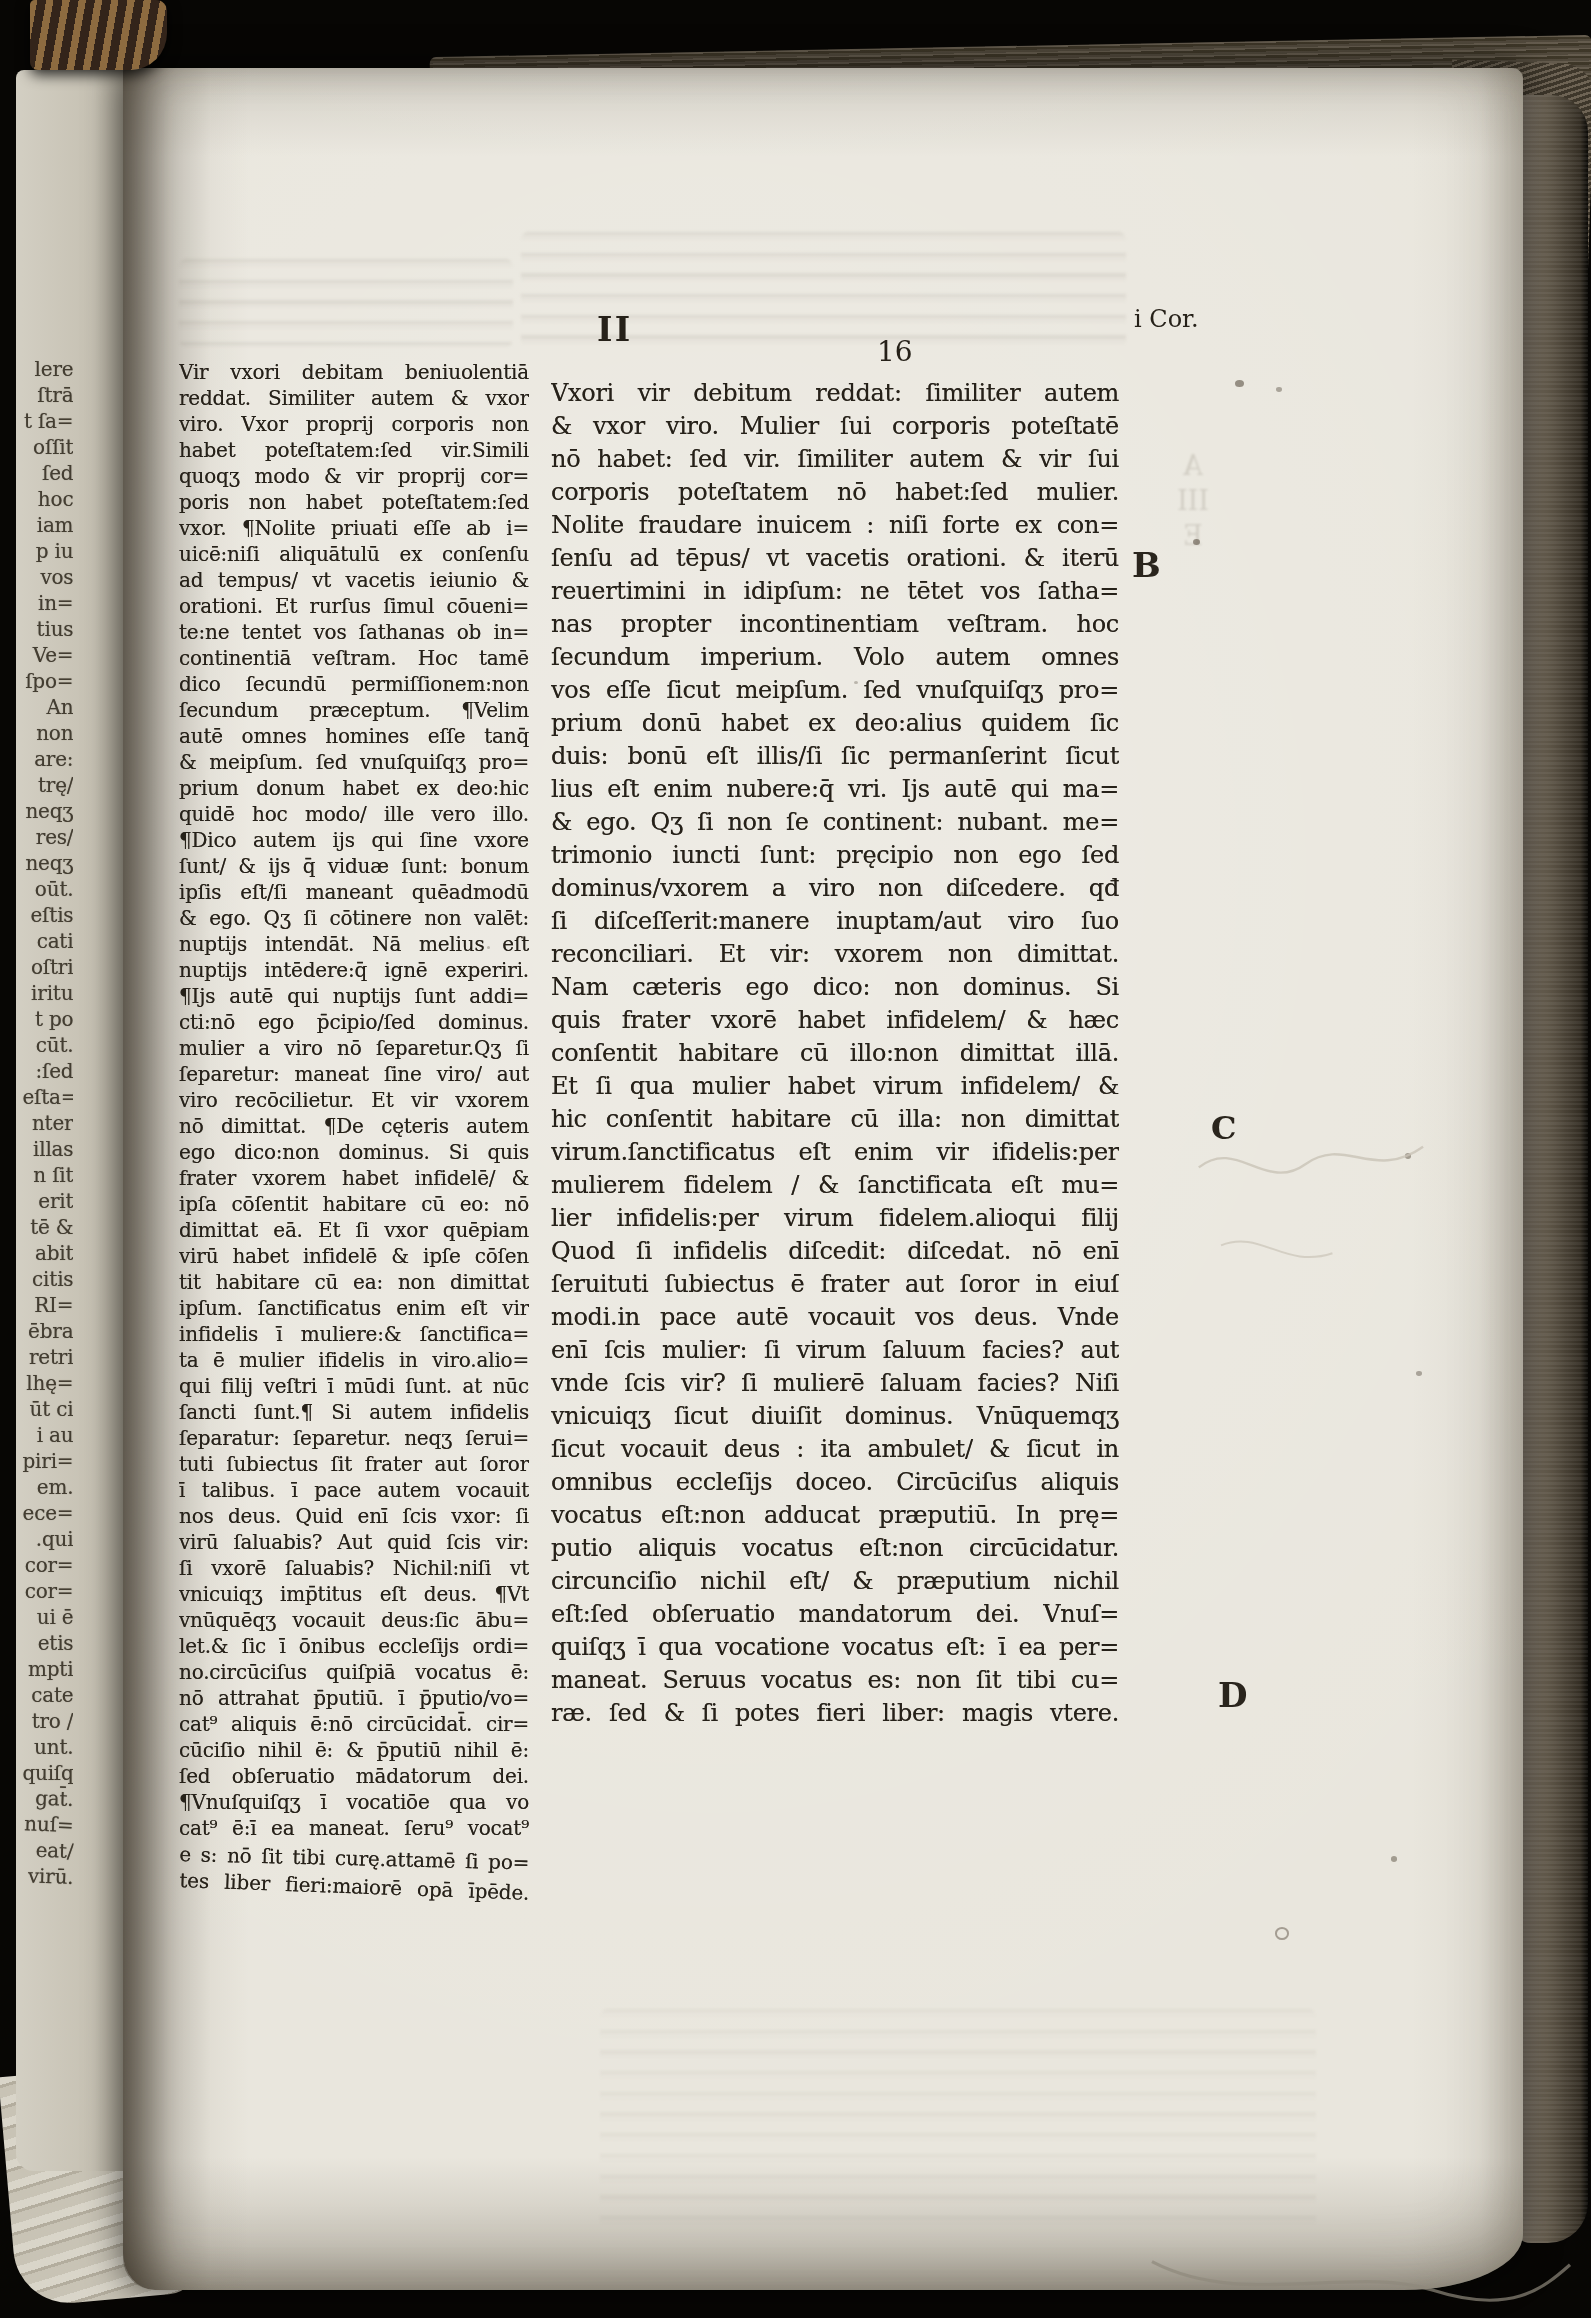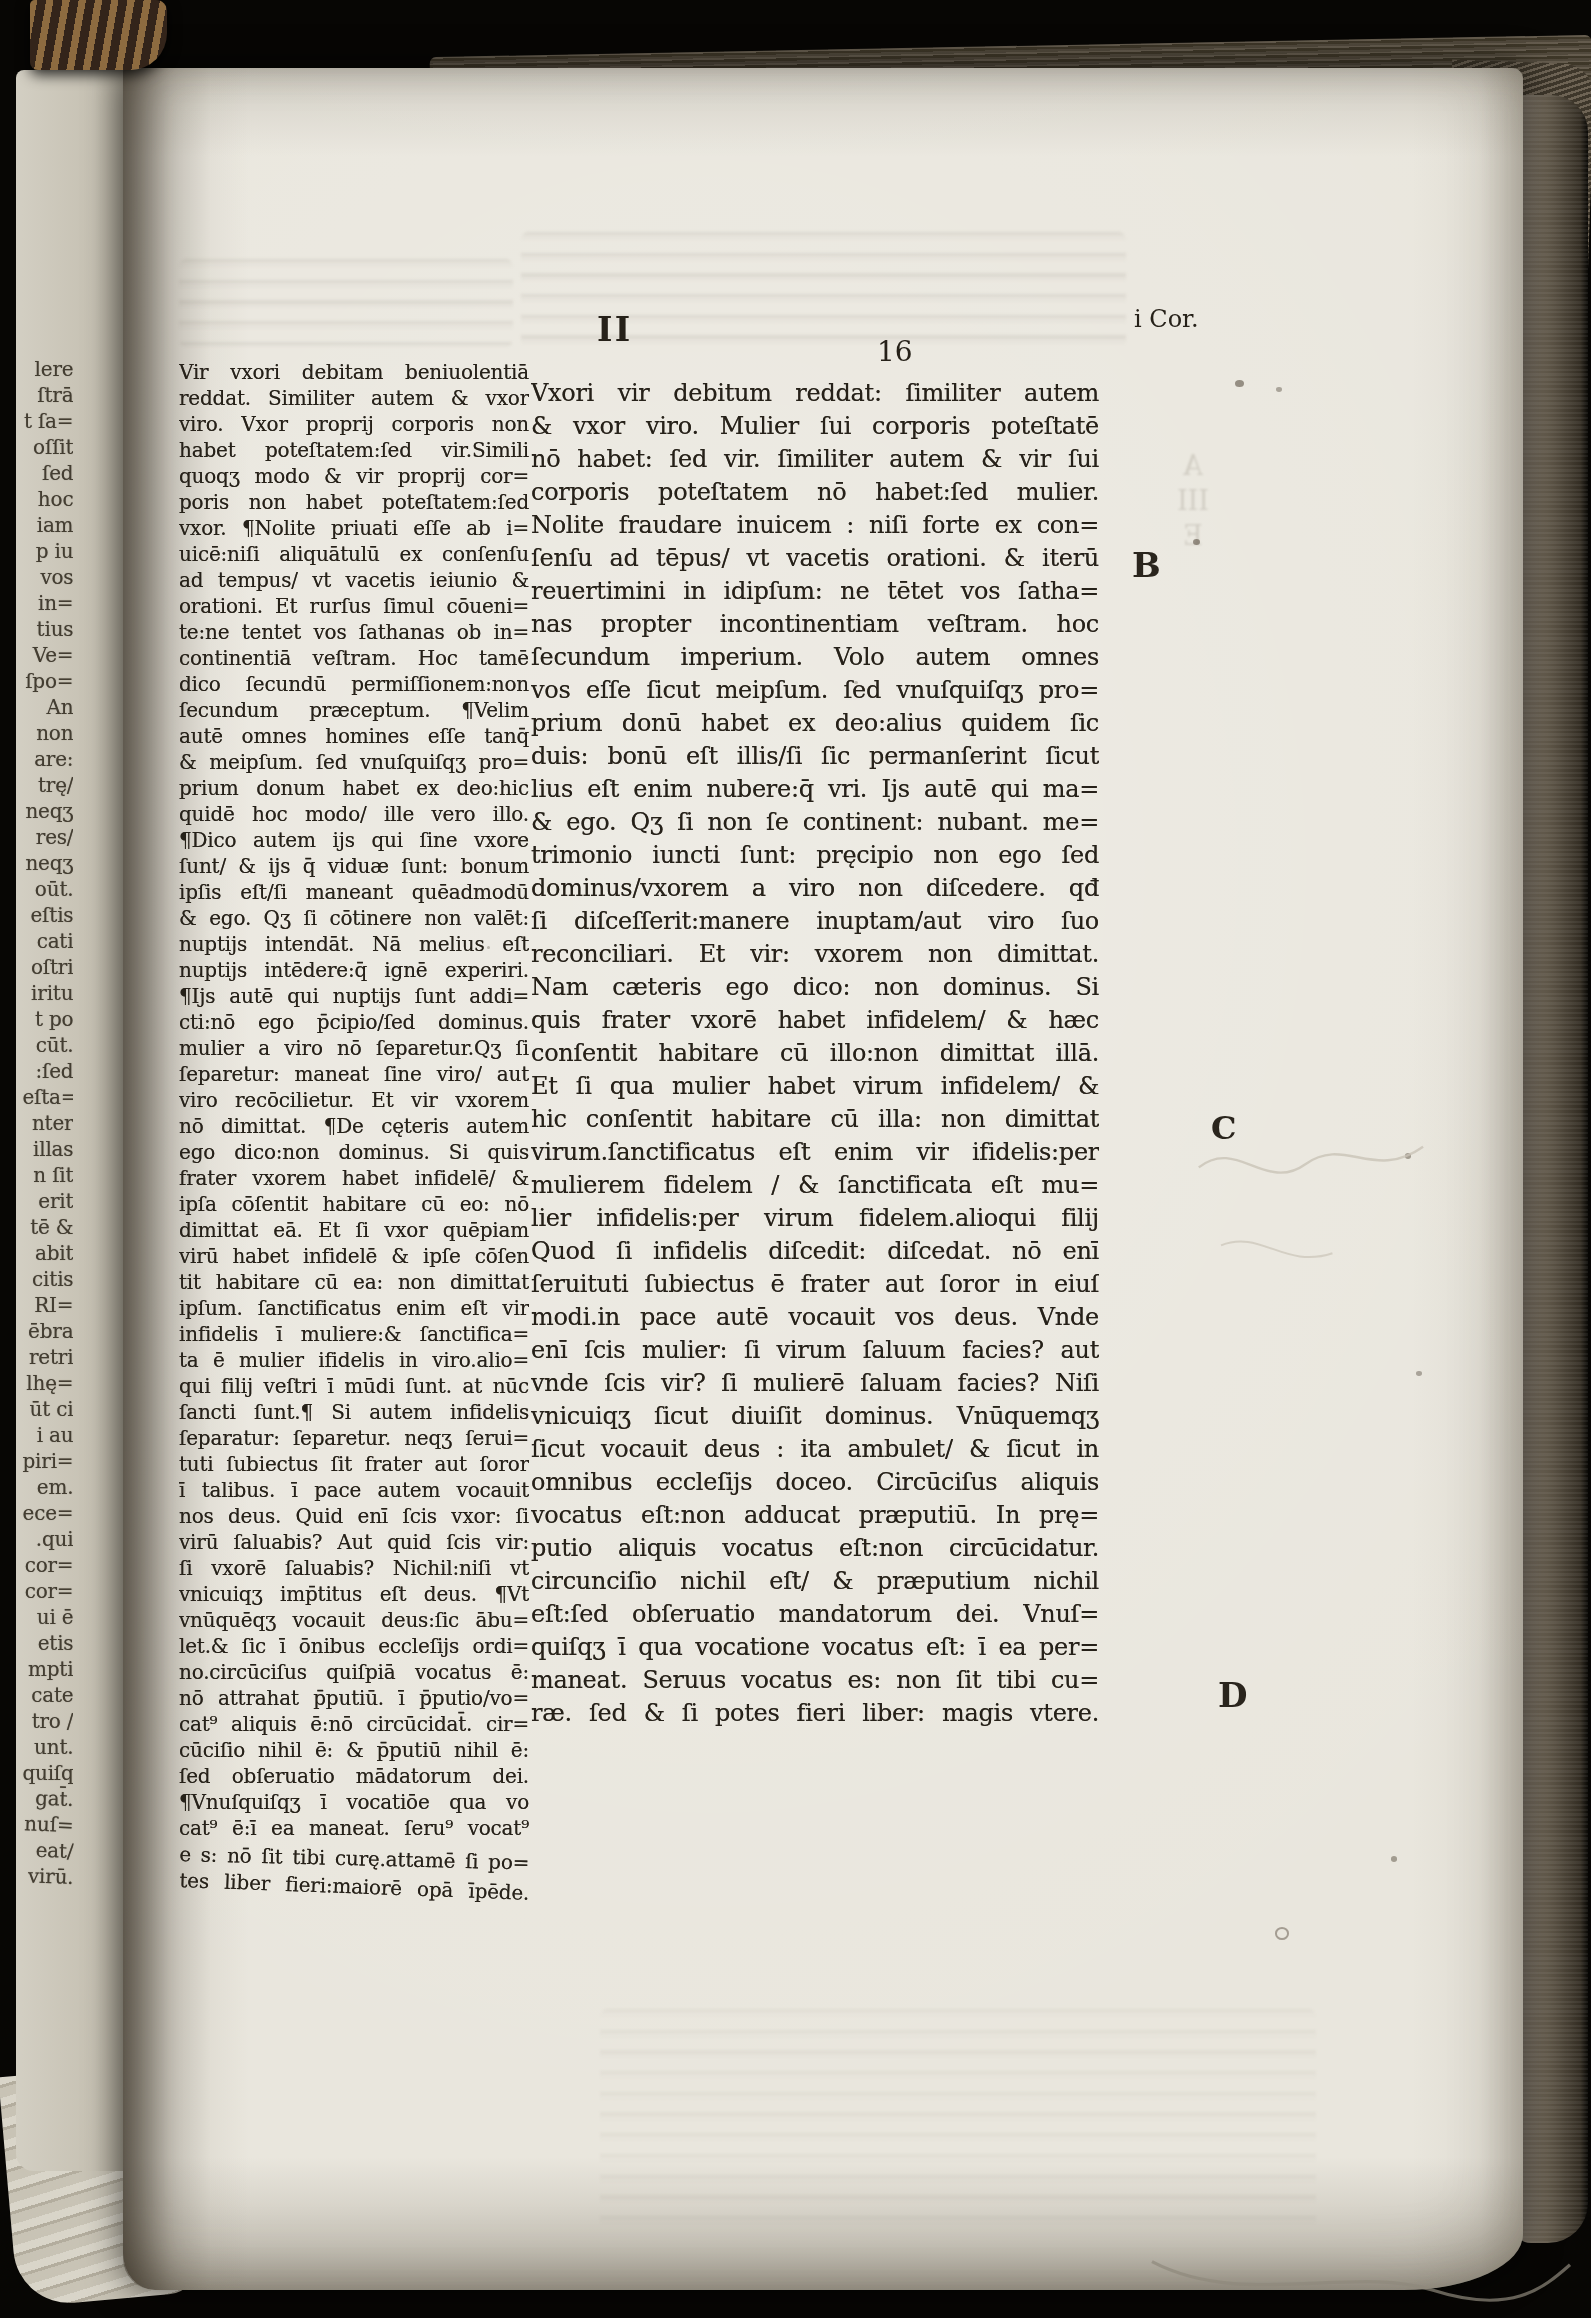--- a/index.html
+++ b/index.html
@@ -57,21 +57,21 @@
   .chapter{position:absolute;left:474px;top:242px;font-size:33px;letter-spacing:2.4px;font-weight:bold;}
   .folio{position:absolute;left:754px;top:267px;font-size:28px;}
   .running{position:absolute;left:1011px;top:237px;font-size:24px;}
 
   
   .col{position:absolute;text-shadow:0 0 0.5px rgba(38,33,25,.65);}
   .jline{position:relative;text-align:justify;overflow:hidden;white-space:normal;}
   .jline::after{content:"";display:inline-block;width:100%;height:0;}
   .col-left{left:56px;top:291px;width:350px;}
   .col-left .jline{height:26px;line-height:26px;font-size:20px;letter-spacing:-0.2px;}
-  .col-right{left:408px;top:309px;width:568px;}
+  .col-right{left:428px;top:309px;width:568px;}
   .col-right .jline{height:33px;line-height:33px;font-size:24px;letter-spacing:-0.3px;}
   .col-left .jline:nth-child(58){transform:rotate(1.4deg);transform-origin:left bottom;}
   .col-left .jline:nth-child(59){transform:rotate(2.1deg);transform-origin:left bottom;}
 
   
   .frag{position:absolute;left:6.4px;top:286px;width:51px;color:#433d31;
     text-shadow:0 0 0.8px rgba(60,55,45,.55);}
   .frag .jline{height:26px;line-height:26px;font-size:20px;text-align:right;letter-spacing:-0.2px;}
   .frag .jline::after{content:none;}
   .frag .jline:nth-child(n+56){transform:rotate(2deg);transform-origin:right bottom;}

